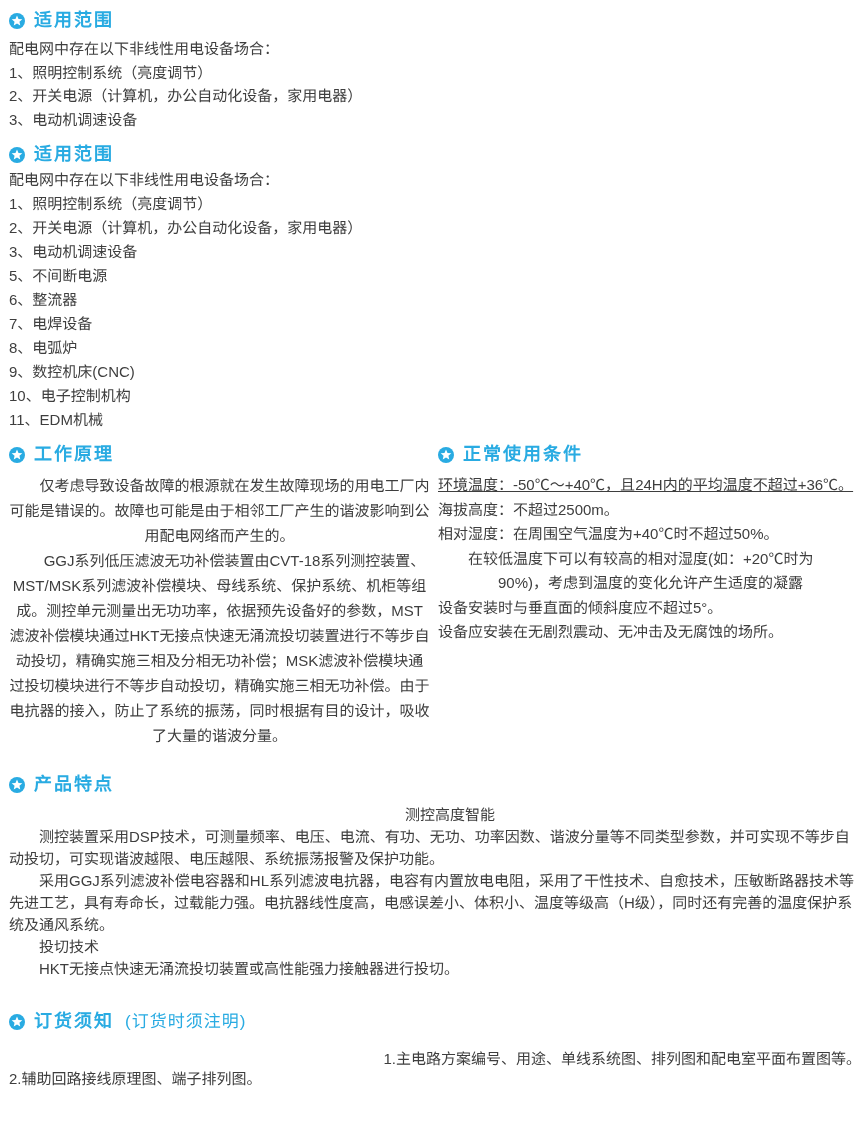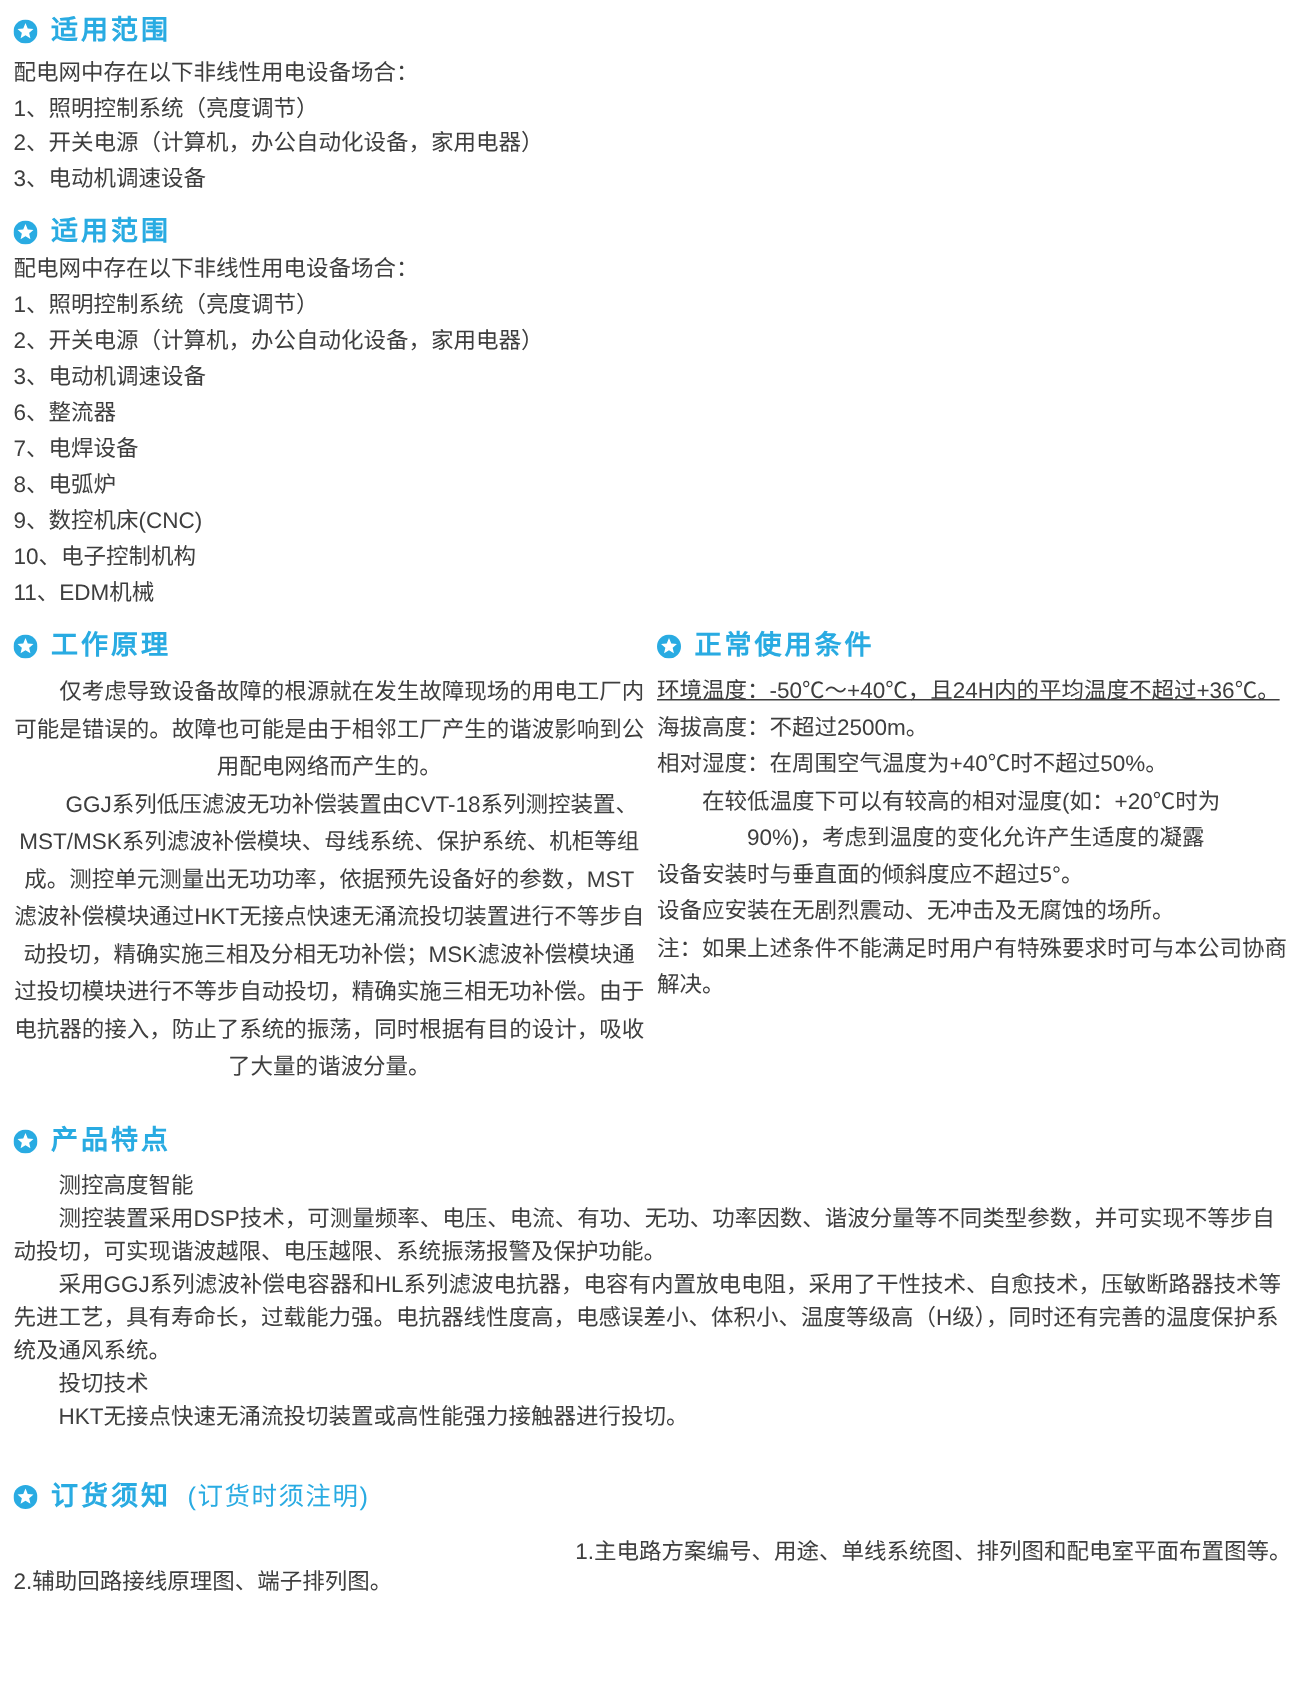--- a/index.html
+++ b/index.html
@@ -52,21 +52,21 @@
   .cond{margin:0;font-size:15px;line-height:24.5px;}
   .col-right .cond:first-of-type{margin-top:8px;text-decoration:underline;}
   .cond.hang{
     padding-left:4em;text-indent:-2em;
   }
   
   .features{margin-top:26px;}
   .features .fline{
     margin:0;font-size:15px;line-height:22px;text-indent:2em;
   }
-  .features .fline.first{margin-top:9px;}
+  .features .fline.first{margin-top:9px;text-align:center;}
   
   .ordering{margin-top:31px;}
   .ordering .oi{
     margin:0;font-size:15px;line-height:20.2px;
   }
   .ordering .oi.first{margin-top:17px;text-align:right;}
 </style>
 </head>
 <body>
 
@@ -95,20 +95,21 @@
           <circle cx="10" cy="10" r="10" fill="#29abe2"></circle>
           <path d="M10,3 L11.88,7.41 L16.66,7.84 L13.04,10.99 L14.11,15.66 L10,13.2 L5.89,15.66 L6.96,10.99 L3.34,7.84 L8.12,7.41 Z" fill="#ffffff"></path>
         </svg>
       </span>
       <span>适用范围</span>
     </h2>
     <p class="intro">配电网中存在以下非线性用电设备场合：</p>
     <p class="li">1、照明控制系统（亮度调节）</p>
     <p class="li">2、开关电源（计算机，办公自动化设备，家用电器）</p>
     <p class="li">3、电动机调速设备</p>
+    <p class="li">5、不间断电源</p>
     <p class="li">6、整流器</p>
     <p class="li">7、电焊设备</p>
     <p class="li">8、电弧炉</p>
     <p class="li">9、数控机床(CNC)</p>
     <p class="li">10、电子控制机构</p>
     <p class="li">11、EDM机械</p>
   </section>
 
   <div class="twocol">
     <section class="col-left">
@@ -134,21 +135,20 @@
           </svg>
         </span>
         <span>正常使用条件</span>
       </h2>
       <p class="cond">环境温度：-50℃～+40℃，且24H内的平均温度不超过+36℃。</p>
       <p class="cond">海拔高度：不超过2500m。</p>
       <p class="cond">相对湿度：在周围空气温度为+40℃时不超过50%。</p>
       <p class="cond hang">在较低温度下可以有较高的相对湿度(如：+20℃时为90%)，考虑到温度的变化允许产生适度的凝露</p>
       <p class="cond">设备安装时与垂直面的倾斜度应不超过5°。</p>
       <p class="cond">设备应安装在无剧烈震动、无冲击及无腐蚀的场所。</p>
-      <p class="cond">注：如果上述条件不能满足时用户有特殊要求时可与本公司协商解决。</p>
     </section>
   </div>
 
   <section class="features">
     <h2 class="sec-title">
       <span class="badge">
         <svg viewBox="0 0 20 20" width="16" height="16" aria-hidden="true">
           <circle cx="10" cy="10" r="10" fill="#29abe2"></circle>
           <path d="M10,3 L11.88,7.41 L16.66,7.84 L13.04,10.99 L14.11,15.66 L10,13.2 L5.89,15.66 L6.96,10.99 L3.34,7.84 L8.12,7.41 Z" fill="#ffffff"></path>
         </svg>

